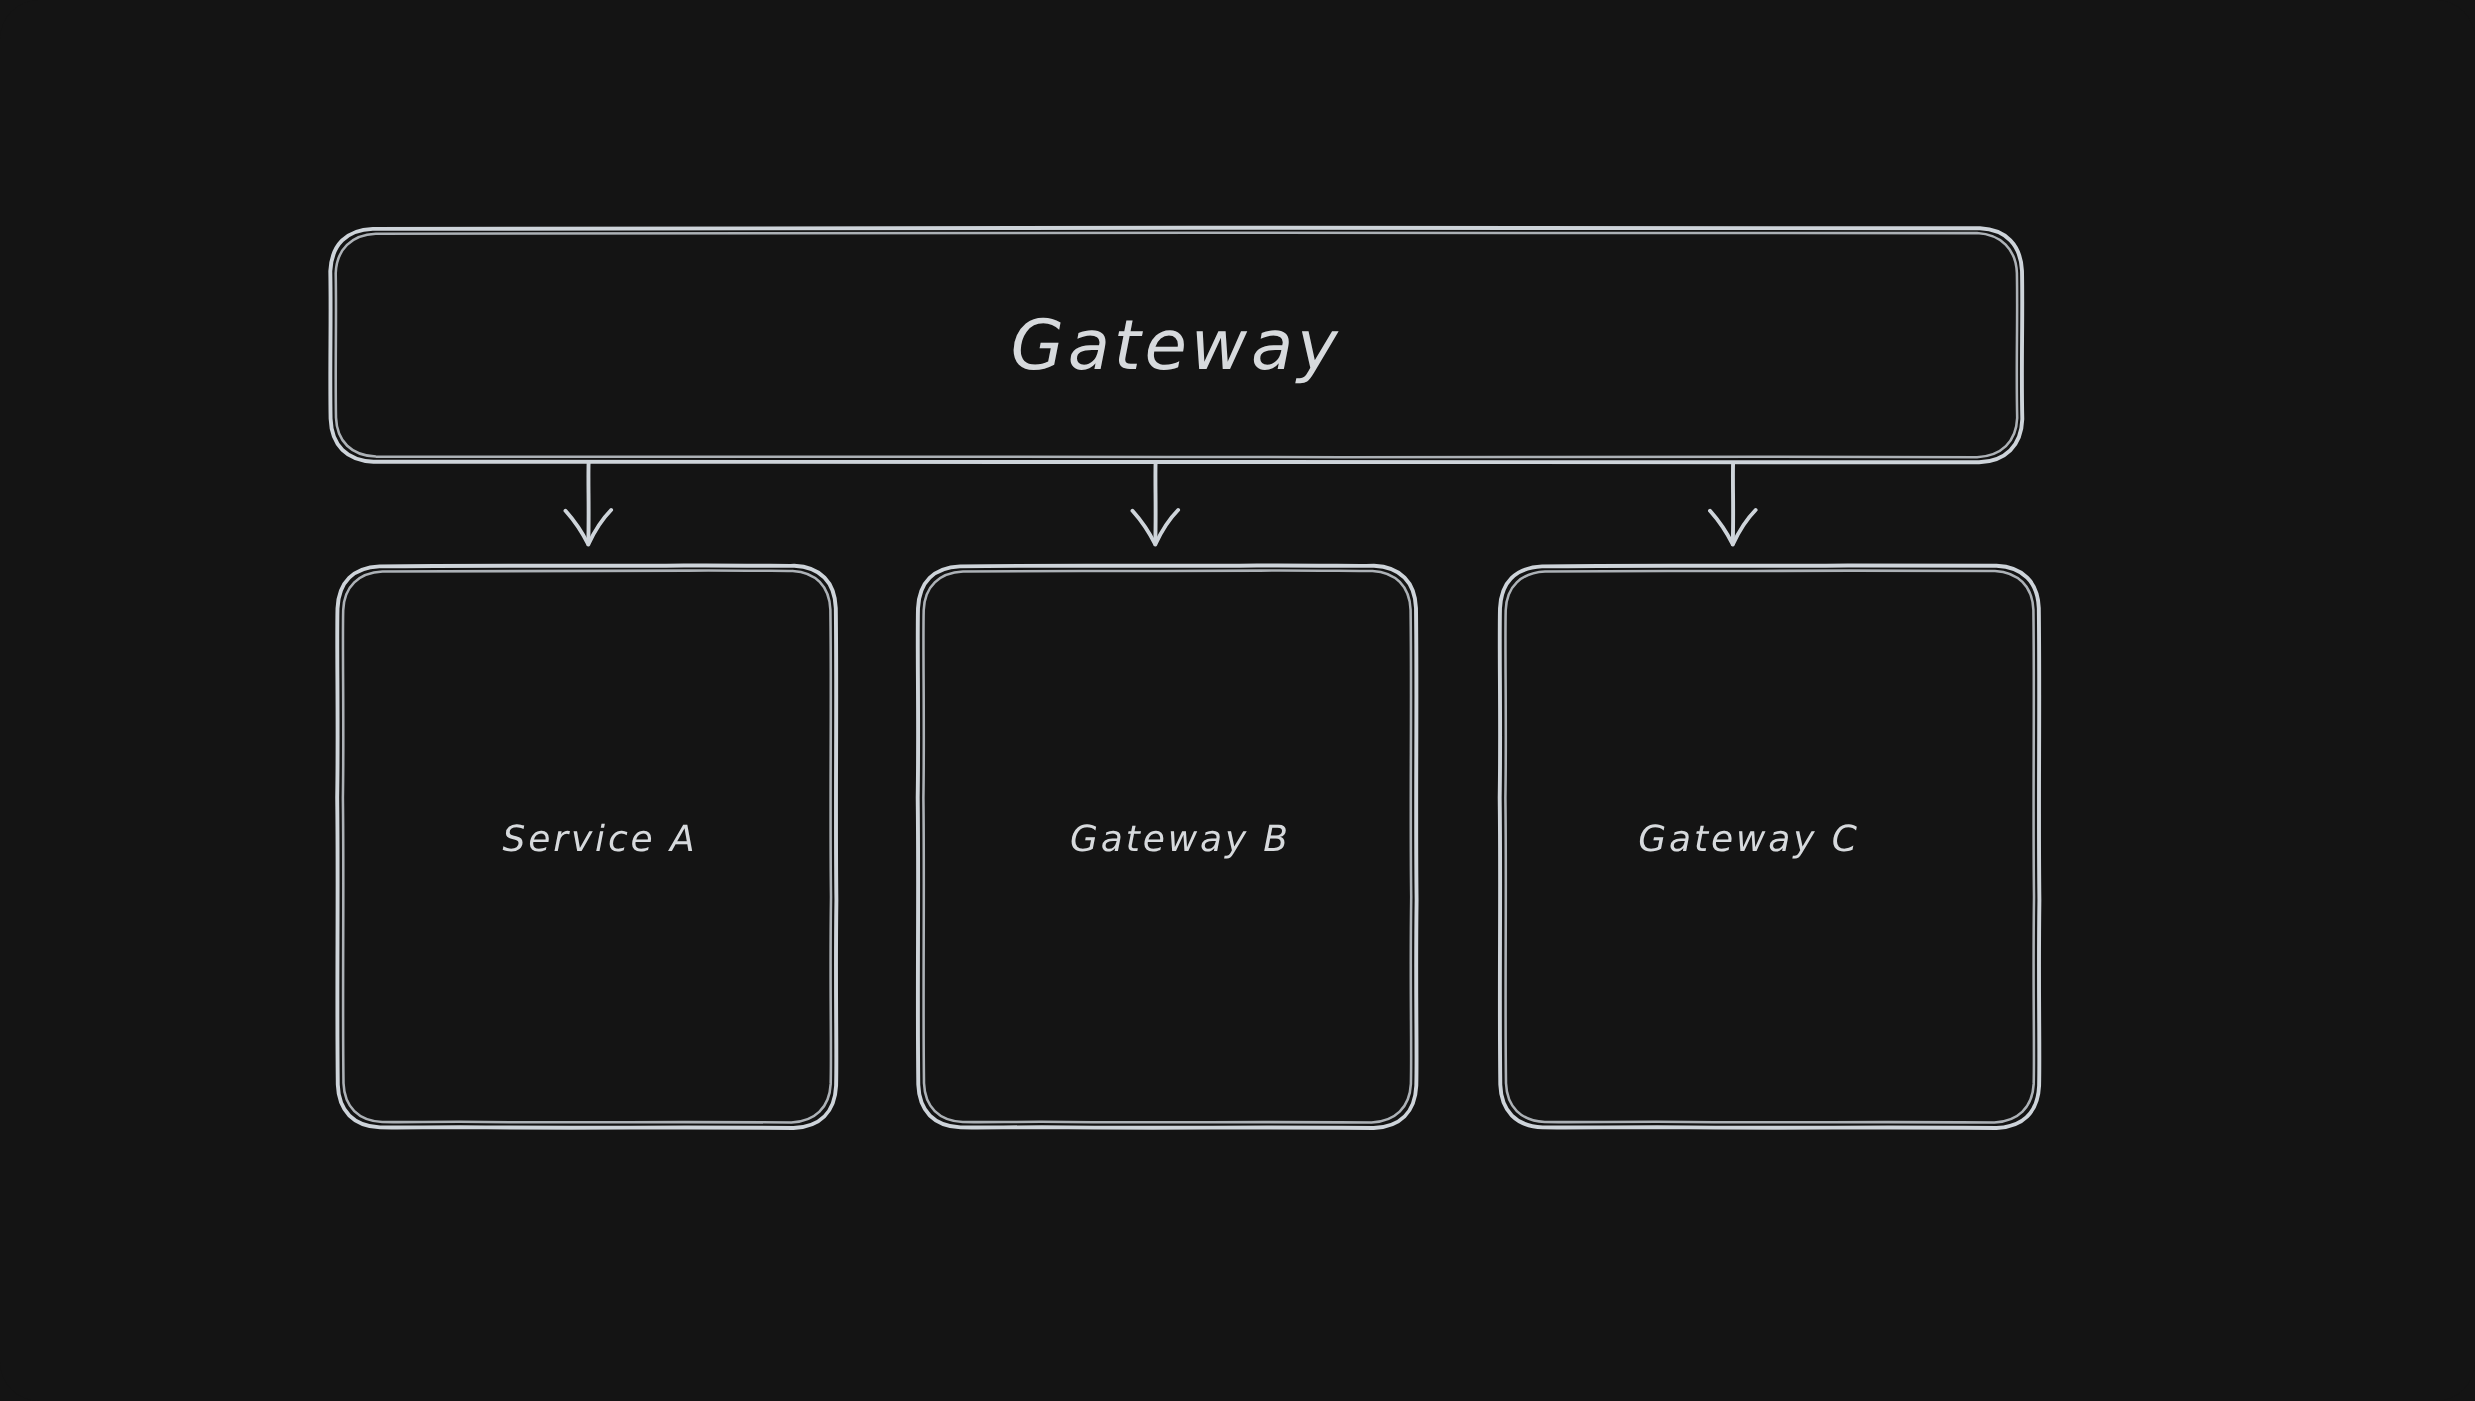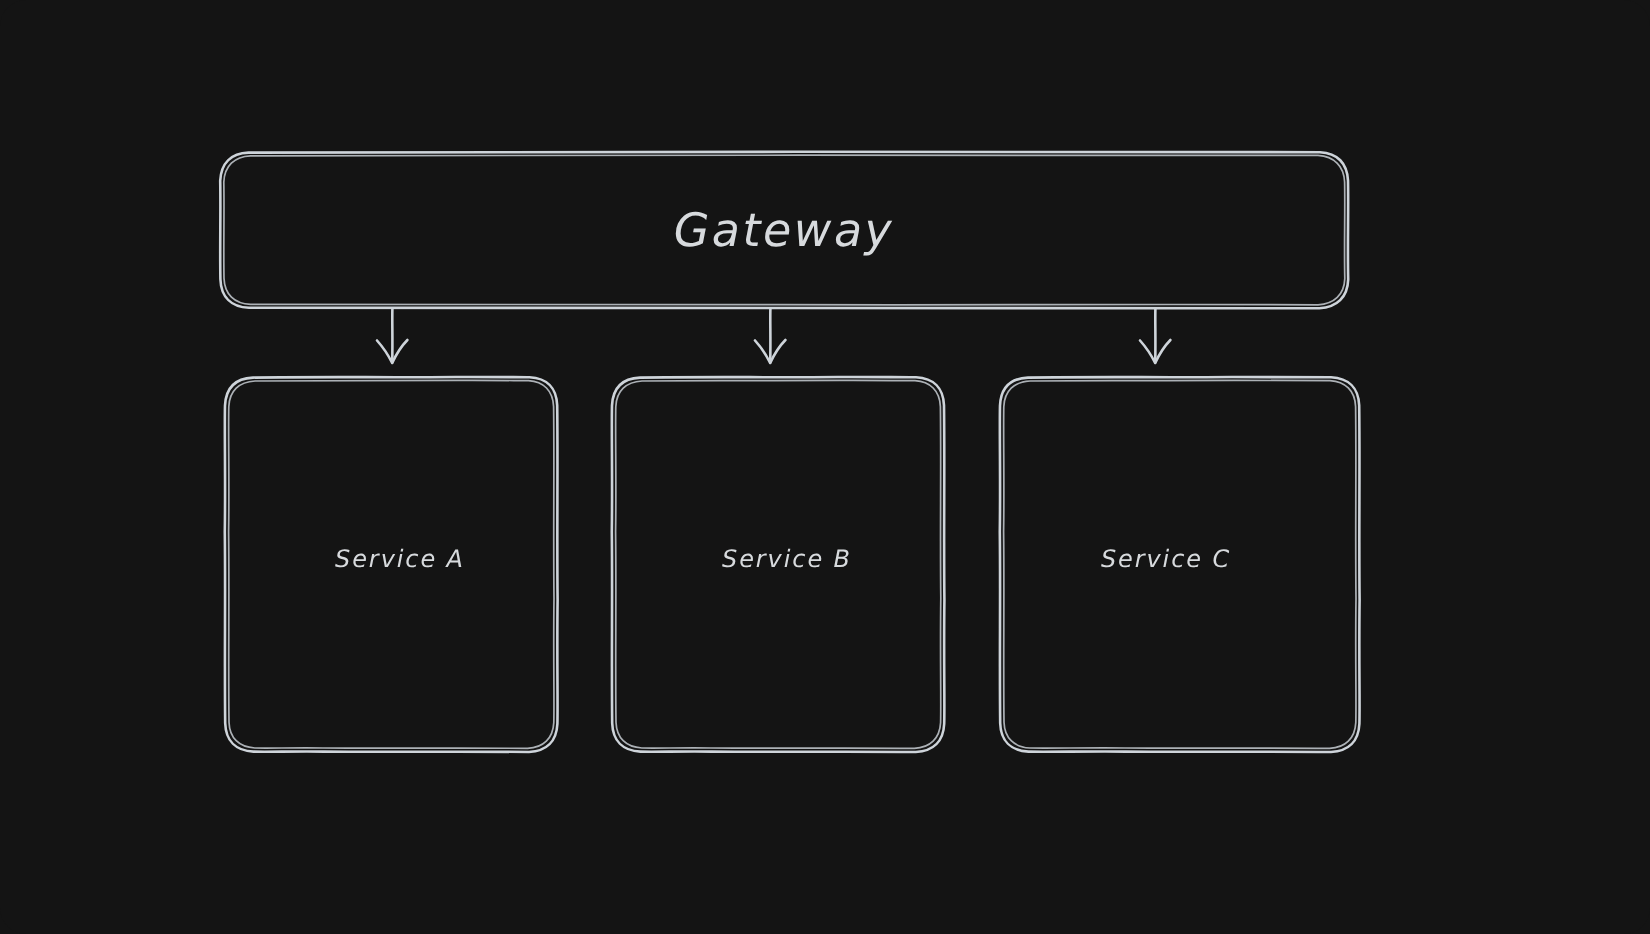--- a/index.html
+++ b/index.html
@@ -216,17 +216,17 @@
            C 1004.4 481, 1003.2 431, 1003.8 406.8
            C 1004.4 390.8, 1014.2 381.8, 1030.0 381.0 Z"></path>
     </g>
 
   </svg>
 
   <div class="node-label title" style="left:784px; top:230px;">Gateway</div>
 
   <div class="node-label service" style="left:400px; top:559px;">Service A</div>
 
-  <div class="node-label service" style="left:787px; top:559px;">Service B</div>
-
-  <div class="node-label service" style="left:1166px; top:559px;">Service C</div>
+  <div class="node-label service" style="left:787px; top:559px;">Gateway B</div>
+
+  <div class="node-label service" style="left:1166px; top:559px;">Gateway C</div>
 
 </div>
 
 </body></html>

